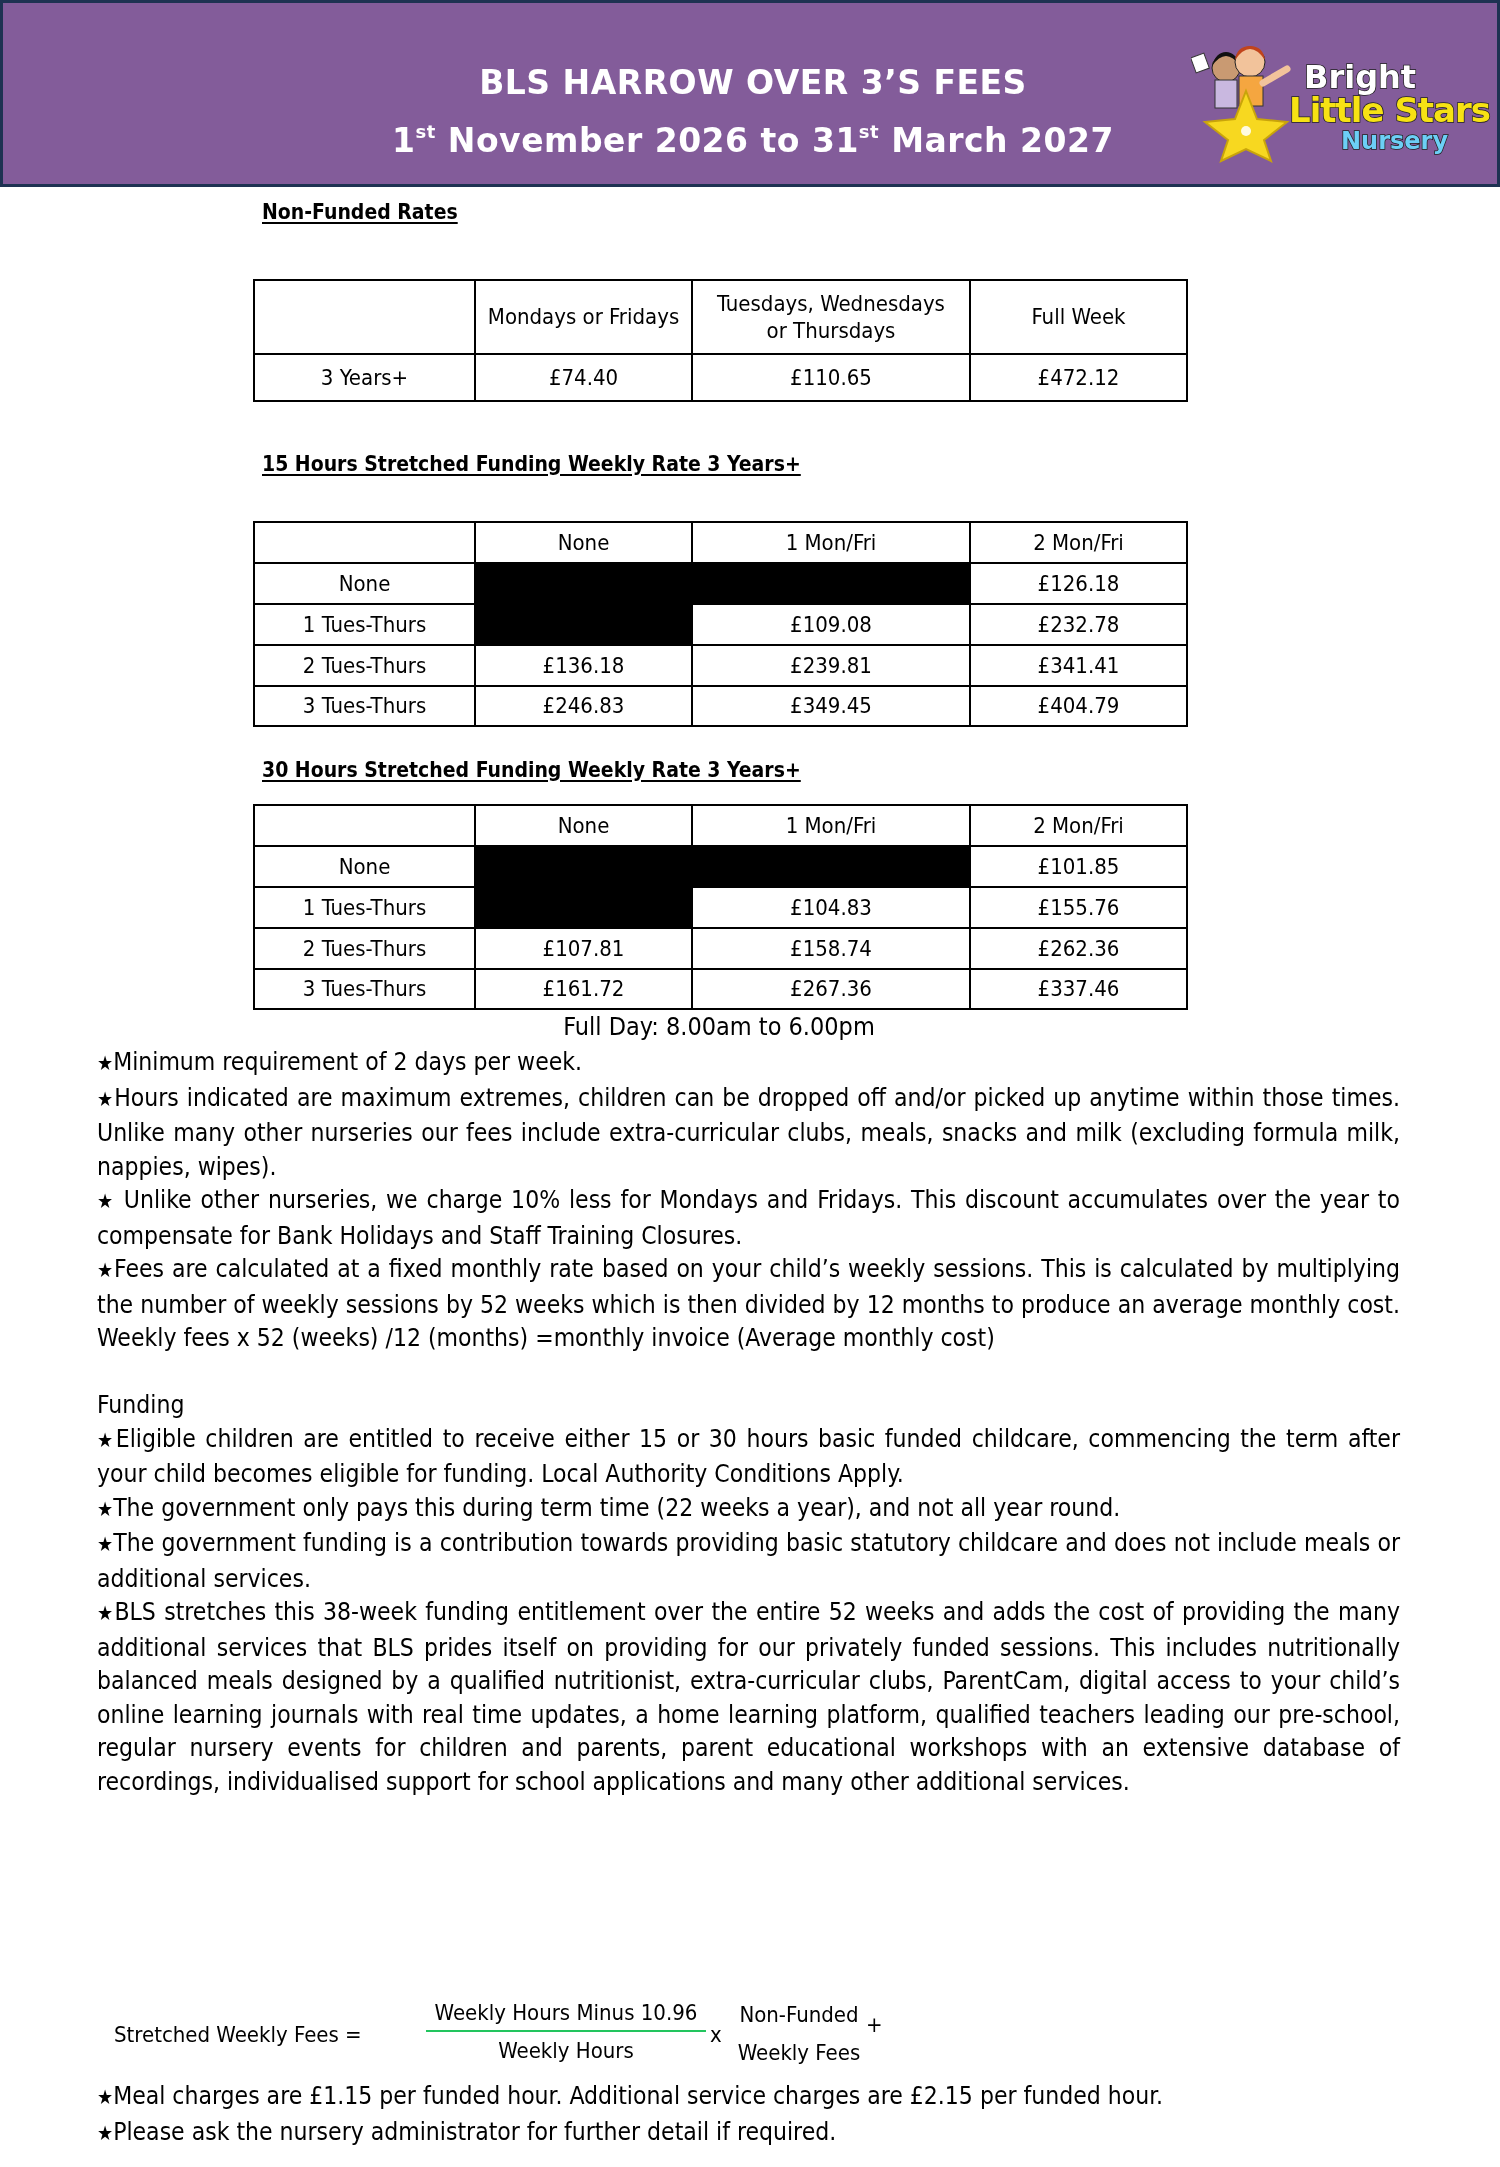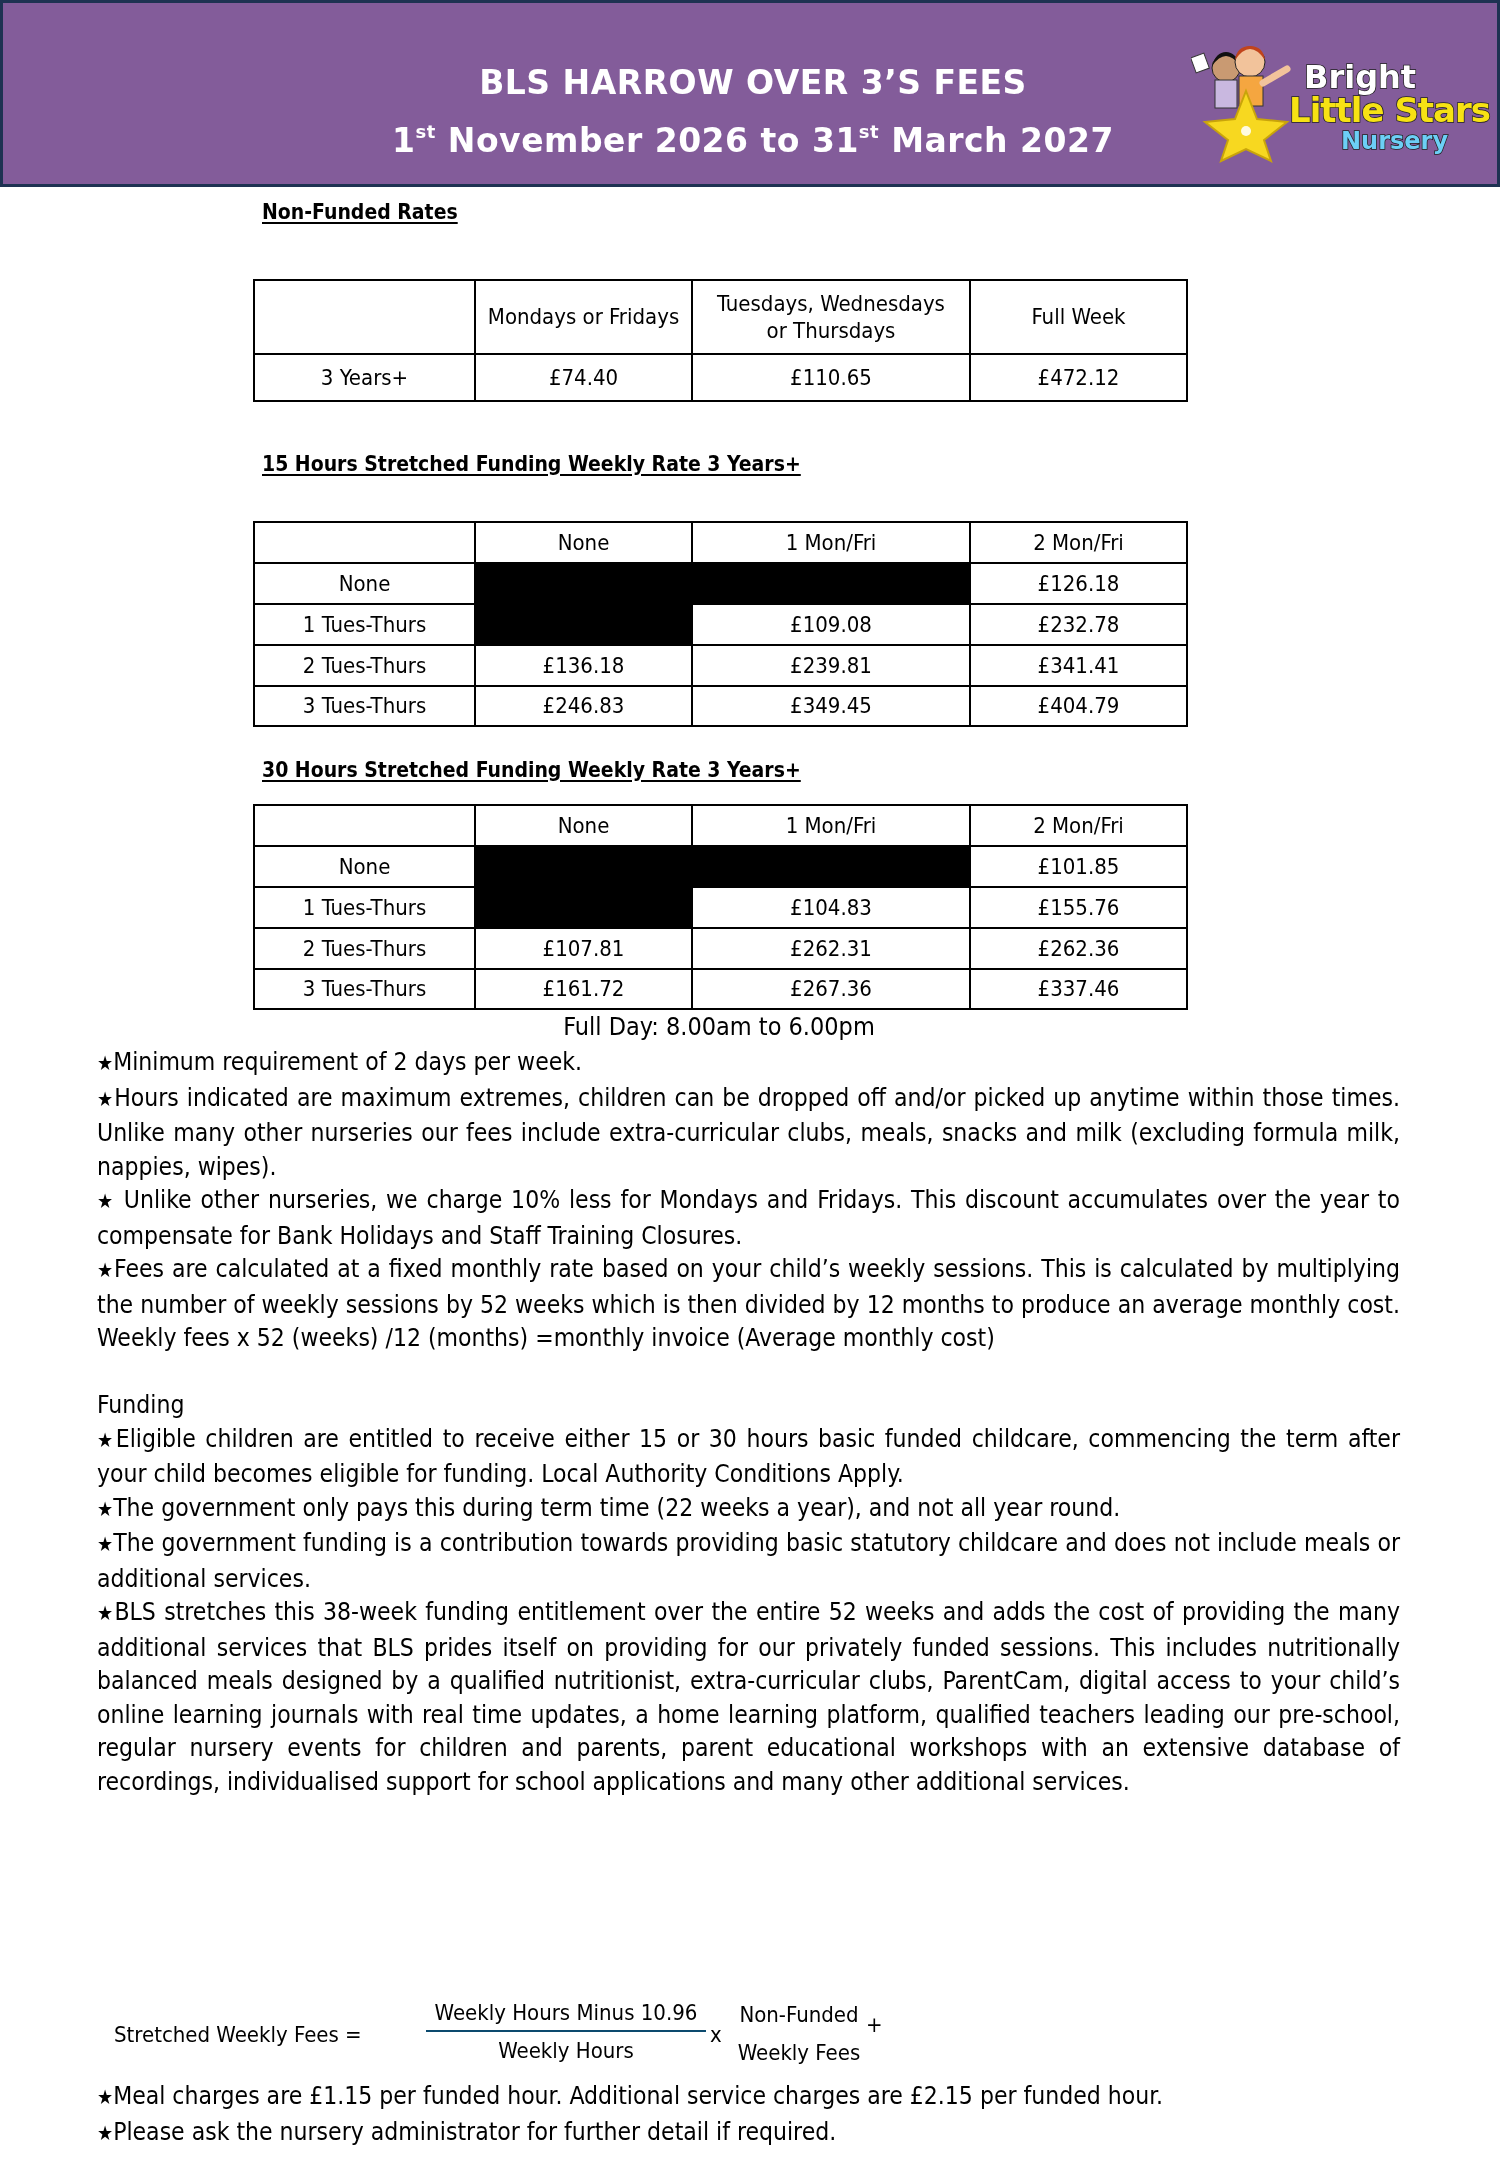--- a/index.html
+++ b/index.html
@@ -25,21 +25,21 @@
   table.fees td { border:2.5px solid #000; text-align:center; font-size:22px; padding:0;
                   font-family:"DejaVu Sans Condensed","DejaVu Sans", sans-serif; line-height:1.25; }
   table.fees td.blk { background:#000; }
   .full-day { position:absolute; left:0; width:1438px; text-align:center; top:1012px; font-size:25px; }
   .body-text { position:absolute; left:97px; width:1303px; font-size:24.5px; line-height:33.5px;
                text-align:justify; font-family:"DejaVu Sans Condensed","DejaVu Sans", sans-serif; }
   .body-text p { margin:0; }
   .star { font-size:20px; }
   .formula { position:absolute; left:114px; top:1996px; height:70px; width:1230px; font-size:22px; }
   .formula .part { position:absolute; text-align:center; line-height:38px; }
-  .frac-top { border-bottom:2px solid #0c4a6e; }
+  .frac-top { border-bottom:2px solid #22c55e; }
 </style>
 </head>
 <body>
 
 <div class="header">
   <div class="h-title l1">BLS HARROW OVER 3’S FEES</div>
   <div class="h-title l2"><span>1</span><sup>st</sup><span> November 2026 to 31</span><sup>st</sup><span> March 2027</span></div>
   <div class="logo">
     <svg width="120" height="130" viewBox="0 0 120 130" style="position:absolute;left:0;top:0">
       <rect x="2" y="22" width="14" height="16" fill="#fff" stroke="#333" transform="rotate(-20 9 30)"></rect>
@@ -148,21 +148,21 @@
   </tr>
   <tr style="height:41px">
     <td>1 Tues-Thurs</td>
     <td class="blk"></td>
     <td>£104.83</td>
     <td>£155.76</td>
   </tr>
   <tr style="height:41px">
     <td>2 Tues-Thurs</td>
     <td>£107.81</td>
-    <td>£262.31</td>
+    <td>£158.74</td>
     <td>£262.36</td>
   </tr>
   <tr style="height:40px">
     <td>3 Tues-Thurs</td>
     <td>£161.72</td>
     <td>£267.36</td>
     <td>£337.46</td>
   </tr>
 </tbody>
   </table>

